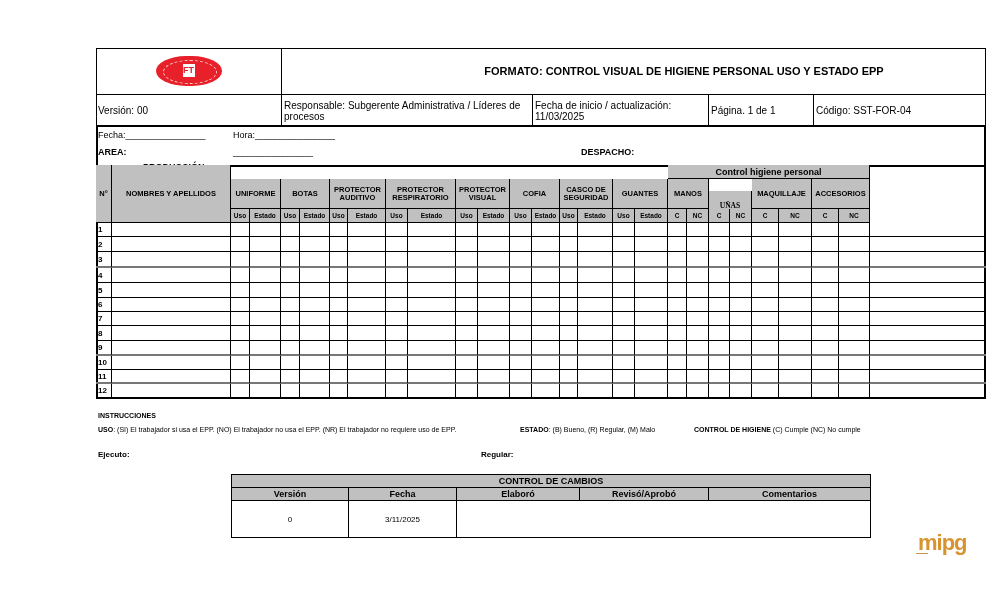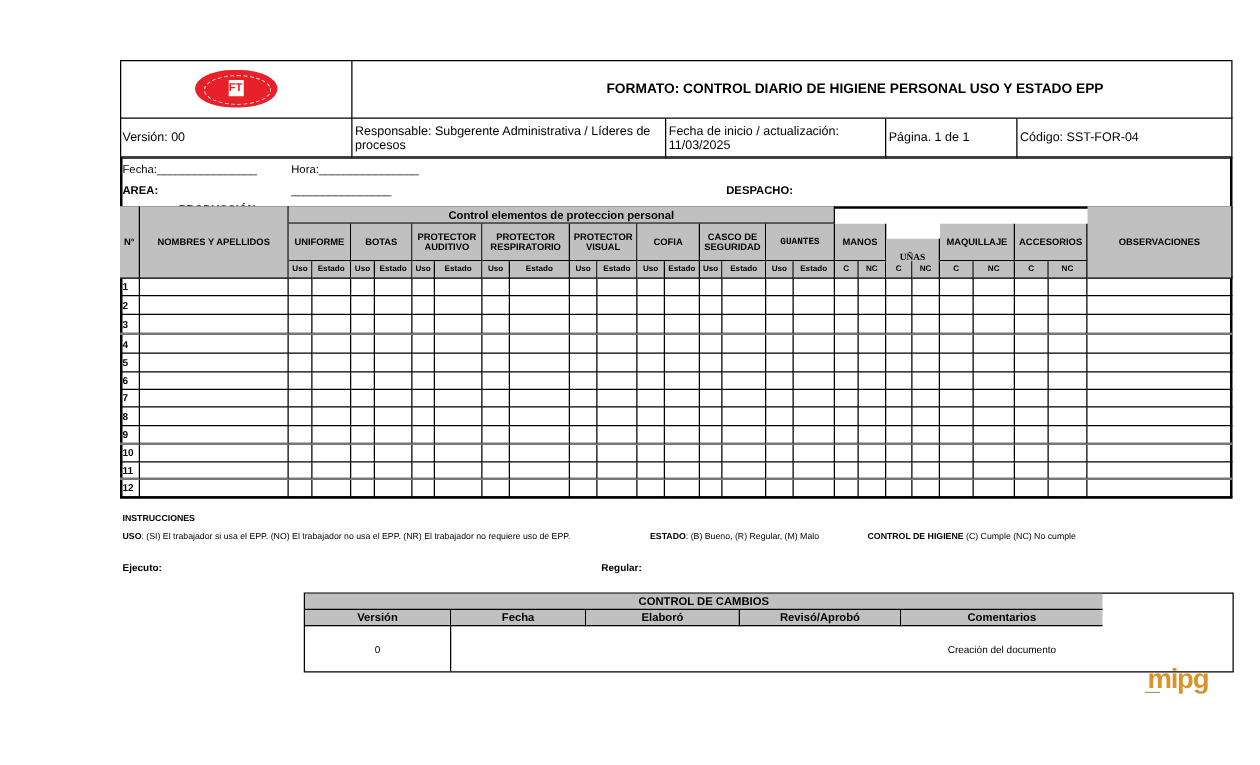--- a/index.html
+++ b/index.html
@@ -27,41 +27,40 @@
 </head>
 <body>
 
 <div class="abs b" style="left:96px;top:48px;width:890px;height:78px;"></div>
 <div class="abs center" style="left:96px;top:48px;width:186px;height:47px;border-right:1px solid #000;border-bottom:1px solid #000;">
   <div class="logo-seal">
     <div class="ring"></div>
     <div class="mark">FT</div>
   </div>
 </div>
-<div class="abs center bold t11" style="left:282px;top:48px;width:704px;height:47px;border-bottom:1px solid #000;padding-left:100px;">FORMATO: CONTROL DIARIO DE HIGIENE PERSONAL USO Y ESTADO EPP</div>
+<div class="abs center bold t11" style="left:282px;top:48px;width:704px;height:47px;border-bottom:1px solid #000;padding-left:100px;">FORMATO: CONTROL VISUAL DE HIGIENE PERSONAL USO Y ESTADO EPP</div>
 
 <div class="abs left t10" style="left:96px;top:95px;width:186px;height:31px;border-right:1px solid #000;">Versión: 00</div>
 <div class="abs left t10" style="left:282px;top:95px;width:251px;height:31px;border-right:1px solid #000;line-height:11px;">Responsable: Subgerente Administrativa / Líderes de procesos</div>
 <div class="abs left t10" style="left:533px;top:95px;width:176px;height:31px;border-right:1px solid #000;line-height:11px;">Fecha de inicio / actualización: 11/03/2025</div>
 <div class="abs left t10" style="left:709px;top:95px;width:105px;height:31px;border-right:1px solid #000;">Página. 1 de 1</div>
 <div class="abs left t10" style="left:814px;top:95px;width:172px;height:31px;">Código: SST-FOR-04</div>
 
 <div class="abs" style="left:96px;top:126px;width:890px;height:40px;border-left:2px solid #000;border-right:2px solid #000;border-top:1px solid #000;"></div>
 <div class="abs t9" style="left:98px;top:130px;">Fecha:________________</div>
 <div class="abs t9" style="left:233px;top:130px;">Hora:________________</div>
 <div class="abs t9 bold" style="left:98px;top:147px;">AREA:</div>
 <div class="abs t9 bold" style="left:143px;top:162px;">PRODUCCIÓN:</div>
 <div class="abs t9" style="left:233px;top:147px;">________________</div>
 <div class="abs t9 bold" style="left:581px;top:147px;">DESPACHO:</div>
 
 <div id="main-table" class="abs" style="left:96px;top:165px;width:890px;height:234px;border:2px solid #000;">
     <div class="cell hdr center bold t7" style="left: -2px; top: -2px; width: 16px; height: 58px;">N°</div>
     <div class="cell hdr center bold t7" style="left: 14px; top: -2px; width: 119px; height: 58px;">NOMBRES Y APELLIDOS</div>
-    <div class="cell hdr center bold t9" style="left: 133px; top: -2px; width: 437px; height: 14px;">Control elementos de proteccion personal</div>
-    <div class="cell hdr center bold t7" style="left: 772px; top: -2px; width: 116px; height: 58px;">OBSERVACIONES</div>
+    <div class="cell hdr center bold t9" style="left: 570px; top: -2px; width: 202px; height: 14px;">Control higiene personal</div>
     <div class="cell hdr center bold t7" style="left: 133px; top: 12px; width: 50px; height: 30px; line-height: 8px;">UNIFORME</div>
     <div class="cell hdr center bold t6" style="left: 133px; top: 42px; width: 19px; height: 14px;">Uso</div>
     <div class="cell hdr center bold t6" style="left: 152px; top: 42px; width: 31px; height: 14px;">Estado</div>
     <div class="cell hdr center bold t7" style="left: 183px; top: 12px; width: 49px; height: 30px; line-height: 8px;">BOTAS</div>
     <div class="cell hdr center bold t6" style="left: 183px; top: 42px; width: 19px; height: 14px;">Uso</div>
     <div class="cell hdr center bold t6" style="left: 202px; top: 42px; width: 30px; height: 14px;">Estado</div>
     <div class="cell hdr center bold t7" style="left: 232px; top: 12px; width: 56px; height: 30px; line-height: 8px;">PROTECTOR AUDITIVO</div>
     <div class="cell hdr center bold t6" style="left: 232px; top: 42px; width: 18px; height: 14px;">Uso</div>
     <div class="cell hdr center bold t6" style="left: 250px; top: 42px; width: 38px; height: 14px;">Estado</div>
     <div class="cell hdr center bold t7" style="left: 288px; top: 12px; width: 70px; height: 30px; line-height: 8px;">PROTECTOR RESPIRATORIO</div>
@@ -69,21 +68,21 @@
     <div class="cell hdr center bold t6" style="left: 310px; top: 42px; width: 48px; height: 14px;">Estado</div>
     <div class="cell hdr center bold t7" style="left: 358px; top: 12px; width: 54px; height: 30px; line-height: 8px;">PROTECTOR VISUAL</div>
     <div class="cell hdr center bold t6" style="left: 358px; top: 42px; width: 22px; height: 14px;">Uso</div>
     <div class="cell hdr center bold t6" style="left: 380px; top: 42px; width: 32px; height: 14px;">Estado</div>
     <div class="cell hdr center bold t7" style="left: 412px; top: 12px; width: 50px; height: 30px; line-height: 8px;">COFIA</div>
     <div class="cell hdr center bold t6" style="left: 412px; top: 42px; width: 22px; height: 14px;">Uso</div>
     <div class="cell hdr center bold t6" style="left: 434px; top: 42px; width: 28px; height: 14px;">Estado</div>
     <div class="cell hdr center bold t7" style="left: 462px; top: 12px; width: 53px; height: 30px; line-height: 8px;">CASCO DE SEGURIDAD</div>
     <div class="cell hdr center bold t6" style="left: 462px; top: 42px; width: 18px; height: 14px;">Uso</div>
     <div class="cell hdr center bold t6" style="left: 480px; top: 42px; width: 35px; height: 14px;">Estado</div>
-    <div class="cell hdr center bold t7" style="left: 515px; top: 12px; width: 55px; height: 30px; line-height: 8px; font-family: Liberation Mono, monospace;">GUANTES</div>
+    <div class="cell hdr center bold t7" style="left: 515px; top: 12px; width: 55px; height: 30px; line-height: 8px;">GUANTES</div>
     <div class="cell hdr center bold t6" style="left: 515px; top: 42px; width: 22px; height: 14px;">Uso</div>
     <div class="cell hdr center bold t6" style="left: 537px; top: 42px; width: 33px; height: 14px;">Estado</div>
     <div class="cell hdr center bold t7" style="left: 570px; top: 12px; width: 41px; height: 30px;">MANOS</div>
     <div class="cell hdr center bold t6" style="left: 570px; top: 42px; width: 19px; height: 14px;">C</div>
     <div class="cell hdr center bold t6" style="left: 589px; top: 42px; width: 22px; height: 14px;">NC</div>
     <div class="cell hdr center bold t7" style="left: 611px; top: 24px; width: 43px; height: 30px; font-family: Liberation Serif, serif;">UÑAS</div>
     <div class="cell hdr center bold t6" style="left: 611px; top: 42px; width: 21px; height: 14px;">C</div>
     <div class="cell hdr center bold t6" style="left: 632px; top: 42px; width: 22px; height: 14px;">NC</div>
     <div class="cell hdr center bold t7" style="left: 654px; top: 12px; width: 60px; height: 30px;">MAQUILLAJE</div>
     <div class="cell hdr center bold t6" style="left: 654px; top: 42px; width: 27px; height: 14px;">C</div>
@@ -424,28 +423,28 @@
 <div class="abs" style="left:520px;top:426px;font-size:7px;white-space:nowrap;">
   <span class="bold">ESTADO</span><span>: (B) Bueno,   (R) Regular,  (M) Malo</span>
 </div>
 <div class="abs" style="left:694px;top:426px;font-size:7px;white-space:nowrap;">
   <span class="bold">CONTROL DE HIGIENE</span><span> (C) Cumple   (NC)  No cumple</span>
 </div>
 
 <div class="abs bold t8" style="left:98px;top:450px;">Ejecuto:</div>
 <div class="abs bold t8" style="left:481px;top:450px;">Regular:</div>
 
-<div class="abs" style="left:243px;top:474px;width:744px;height:64px;border:1px solid #000;">
+<div class="abs" style="left:231px;top:474px;width:640px;height:64px;border:1px solid #000;">
   <div class="abs center hdr bold t9" style="left:0;top:0;width:638px;height:13px;border-bottom:1px solid #000;">CONTROL DE CAMBIOS</div>
   <div class="abs center hdr bold t9" style="left:0;top:13px;width:117px;height:13px;border-bottom:1px solid #000;border-right:1px solid #000;">Versión</div>
   <div class="abs center hdr bold t9" style="left:117px;top:13px;width:108px;height:13px;border-bottom:1px solid #000;border-right:1px solid #000;">Fecha</div>
   <div class="abs center hdr bold t9" style="left:225px;top:13px;width:123px;height:13px;border-bottom:1px solid #000;border-right:1px solid #000;">Elaboró</div>
   <div class="abs center hdr bold t9" style="left:348px;top:13px;width:129px;height:13px;border-bottom:1px solid #000;border-right:1px solid #000;">Revisó/Aprobó</div>
   <div class="abs center hdr bold t9" style="left:477px;top:13px;width:161px;height:13px;border-bottom:1px solid #000;">Comentarios</div>
 
   <div class="abs center t8" style="left:0;top:26px;width:117px;height:36px;border-right:1px solid #000;">0</div>
-  <div class="abs center t8" style="left:477px;top:26px;width:161px;height:36px;">Creación del documento</div>
+  <div class="abs center t8" style="left:117px;top:26px;width:108px;height:36px;border-right:1px solid #000;">3/11/2025</div>
 </div>
 
 <div class="abs" style="left:916px;top:530px;width:60px;height:36px;">
   <div class="mipg" style="position:absolute;left:2px;top:0;">mipg</div>
   <div class="mipg-sub" style="position:absolute;left:0;top:22px;width:30px;">▬▬▬▬</div>
 </div>
 
 </body></html>

